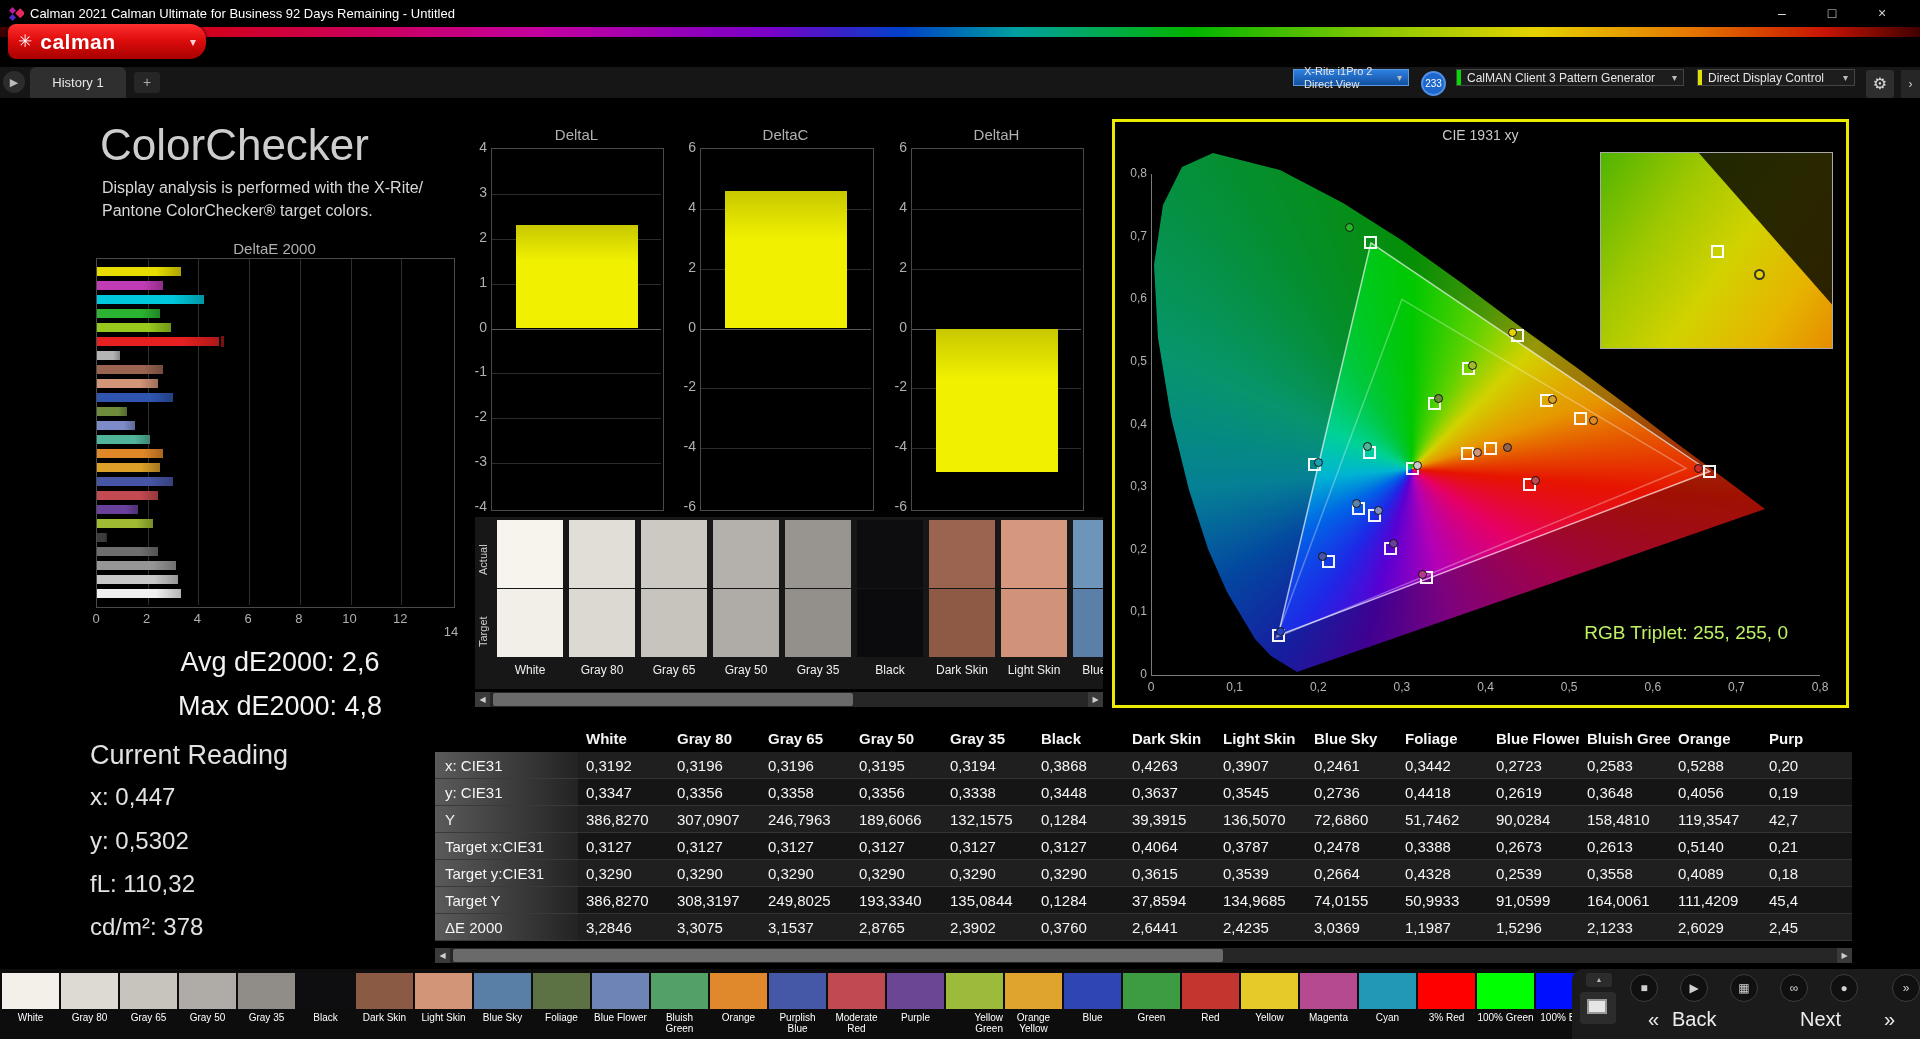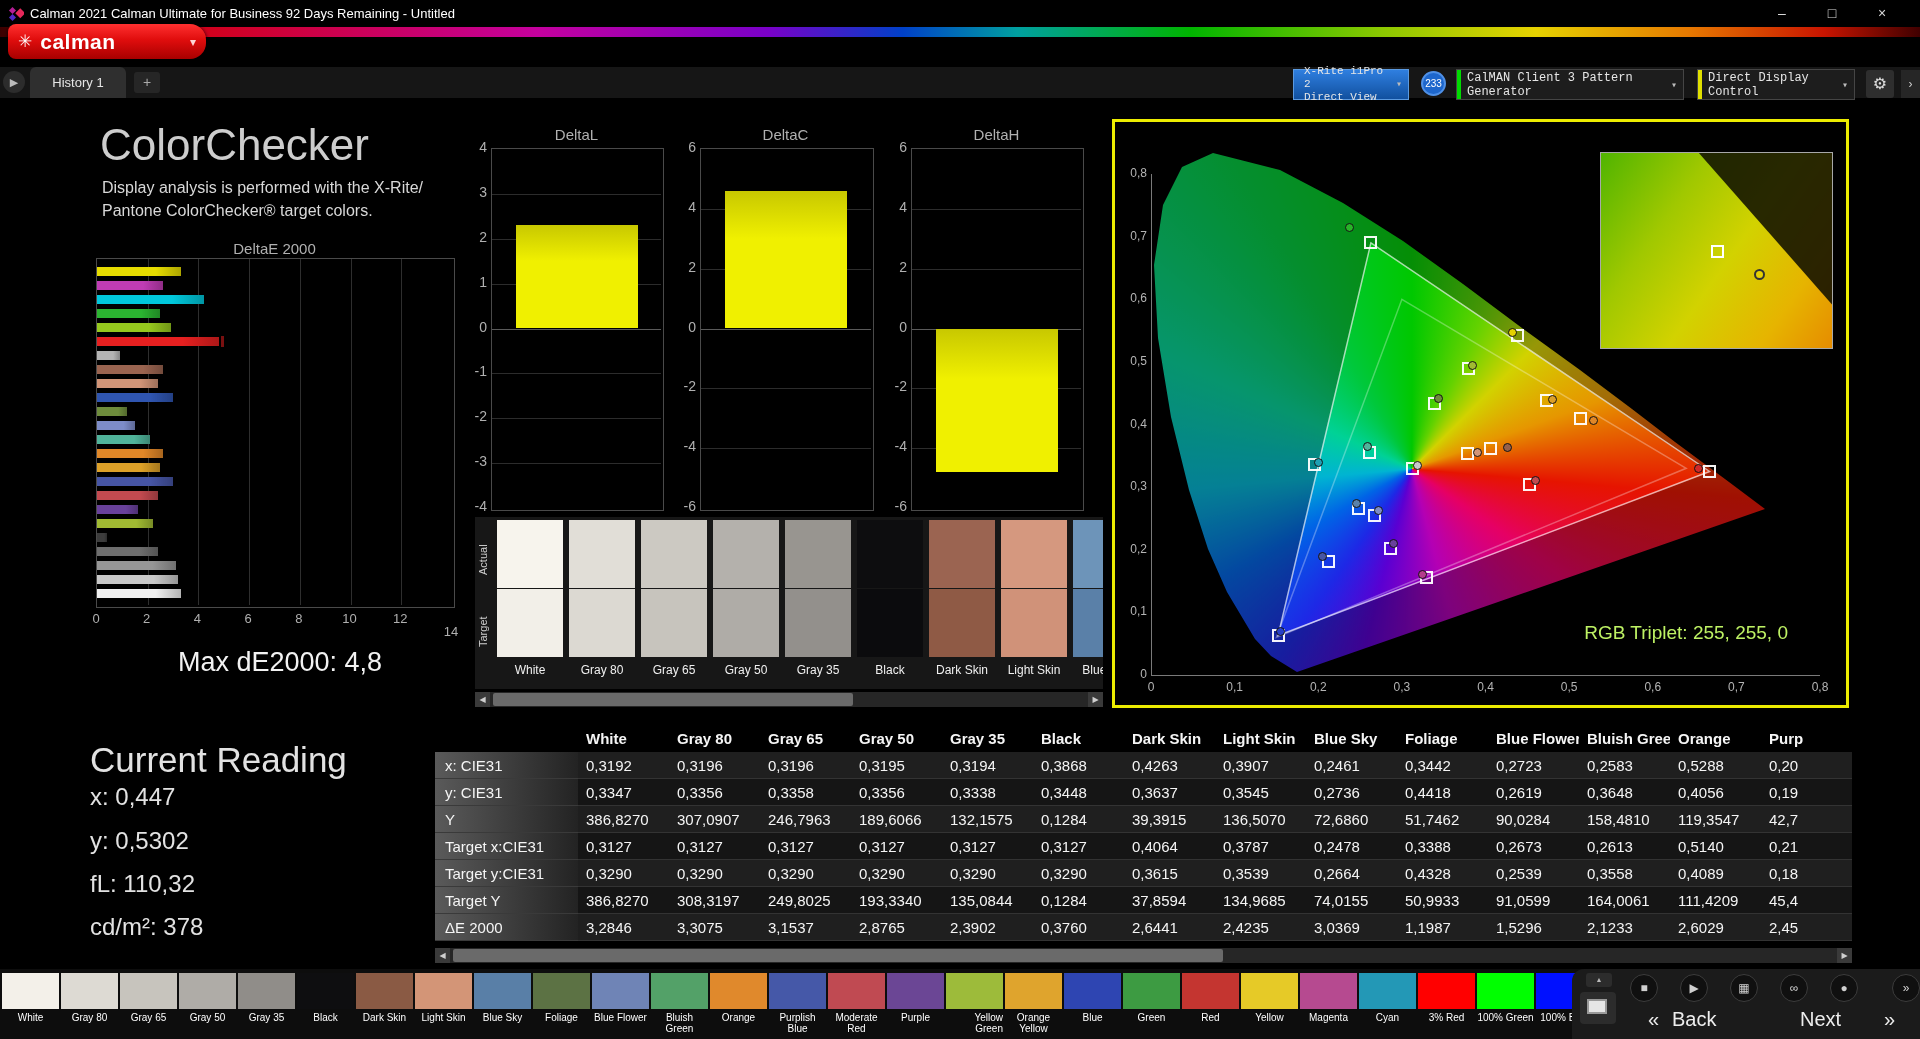--- a/index.html
+++ b/index.html
@@ -21,43 +21,43 @@
   #logo .word{color:#fff;font-size:21px;font-weight:bold;letter-spacing:.5px;}
   #logo .dd{margin-left:auto;color:#ffd5d5;font-size:12px;}
   
   #tabbar{left:0;top:67px;width:1920px;height:31px;background:#161616;border-bottom:1px solid #000;}
   #tab-nav-btn{left:3px;top:71px;width:22px;height:22px;border-radius:50%;background:#2c2c2c;color:#bbb;
     text-align:center;line-height:22px;font-size:11px;}
   #tab-history{left:30px;top:67px;width:96px;height:31px;background:#2f2f2f;border-radius:6px 6px 0 0;
     color:#e6e6e6;font-size:13px;text-align:center;line-height:31px;}
   #tab-add{left:134px;top:72px;width:26px;height:21px;background:#262626;border-radius:3px;color:#aaa;
     text-align:center;line-height:21px;font-size:14px;}
-  .dropdown{top:69px;height:31px;background:#1d1d1d;border:1px solid #454545;box-sizing:border-box;
-    color:#e6e6e6;font-size:12px;display:flex;align-items:center;padding:0 6px 0 10px;font-family:Liberation Mono, monospace;}
+  .dropdown{top:69px;height:17px;background:#1d1d1d;border:1px solid #454545;box-sizing:border-box;
+    color:#e6e6e6;font-size:12px;display:flex;align-items:center;padding:0 6px 0 10px;}
   .dropdown .arr{margin-left:auto;color:#bbb;font-size:10px;padding-left:6px;}
   #meter-dd{left:1293px;width:116px;background:linear-gradient(180deg,#2f7fe0,#11509f);border-color:#5b9ae0;
     font-size:11px;line-height:13px;}
   #badge{left:1421px;top:71px;width:25px;height:25px;border-radius:50%;background:#1d66cc;border:2px solid #4f90e6;
     box-sizing:border-box;color:#fff;font-size:10px;text-align:center;line-height:21px;}
   #pg-dd{left:1456px;width:228px;}
   #pg-dd::before,#dc-dd::before{content:"";position:absolute;left:0;top:0;bottom:0;width:4px;}
   #pg-dd::before{background:#00dc00;} #dc-dd::before{background:#e0e000;}
   #dc-dd{left:1697px;width:158px;}
   #gear-btn{left:1866px;top:70px;width:28px;height:28px;background:#2e2e2e;border-radius:3px;color:#ddd;
     text-align:center;line-height:28px;font-size:16px;}
   #edge-btn{left:1901px;top:70px;width:19px;height:28px;background:#262626;color:#ccc;text-align:center;
     line-height:28px;font-size:12px;}
   
   #heading{left:100px;top:120px;font-size:44px;color:#cdcdcd;}
   #desc{left:102px;top:176px;font-size:16px;color:#d8d8d8;line-height:23px;}
   #deltaE-title{left:96px;top:240px;width:357px;text-align:center;font-size:15px;color:#b0b0b0;}
   #deltaE-box{left:96px;top:258px;width:357px;height:348px;border:1px solid #4a4a4a;}
   #deltaE-xlabels{left:96px;top:611px;width:377px;height:16px;font-size:13px;color:#b0b0b0;}
   #avg-max{left:80px;top:640px;width:400px;text-align:center;color:#f2f2f2;font-size:27px;line-height:44px;}
-  #reading-title{left:90px;top:740px;font-size:35px;color:#e2e2e2;}
+  #reading-title{left:90px;top:740px;font-size:27px;color:#e2e2e2;}
   .reading-line{left:90px;font-size:24px;color:#e2e2e2;}
   
   .vtitle{top:126px;width:171px;text-align:center;font-size:15px;color:#b0b0b0;}
   .vbox{top:148px;height:361px;border:1px solid #4a4a4a;}
   .vlabels{top:148px;width:30px;height:361px;font-size:14px;color:#b0b0b0;}
   #deltaL-title{left:491px;} #deltaL-box{left:491px;width:171px;} #deltaL-labels{left:457px;}
   #deltaC-title{left:700px;} #deltaC-box{left:700px;width:172px;} #deltaC-labels{left:666px;}
   #deltaH-title{left:911px;} #deltaH-box{left:911px;width:171px;} #deltaH-labels{left:877px;}
   
   #strip{left:475px;top:517px;width:628px;height:172px;background:#171717;overflow:hidden;}
@@ -204,20 +204,21 @@
     <div style="position: absolute; left: 40.7143px; top: 0px; width: 20px; text-align: center;">2</div>
     <div style="position: absolute; left: 91.4286px; top: 0px; width: 20px; text-align: center;">4</div>
     <div style="position: absolute; left: 142.143px; top: 0px; width: 20px; text-align: center;">6</div>
     <div style="position: absolute; left: 192.857px; top: 0px; width: 20px; text-align: center;">8</div>
     <div style="position: absolute; left: 243.571px; top: 0px; width: 20px; text-align: center;">10</div>
     <div style="position: absolute; left: 294.286px; top: 0px; width: 20px; text-align: center;">12</div>
     <div style="position: absolute; left: 345px; top: 13px; width: 20px; text-align: center;">14</div>
   </div>
 
 <div id="avg-max" class="abs">
+  <div>Avg dE2000: 2,6</div>
   <div>Max dE2000: 4,8</div>
 </div>
 
 <div id="reading-title" class="abs">Current Reading</div>
 <div class="abs reading-line" style="top:783px">x: 0,447</div>
 <div class="abs reading-line" style="top:827px">y: 0,5302</div>
 <div class="abs reading-line" style="top:870px">fL: 110,32</div>
 <div class="abs reading-line" style="top:913px">cd/m²: 378</div>
 
 <div id="deltaL-title" class="abs vtitle">DeltaL</div>
@@ -314,20 +315,21 @@
       <div style="position: absolute; left: 576px; top: 146px; width: 66px; text-align: center; font-size: 12px; color: rgb(240, 240, 240); white-space: nowrap; overflow: hidden;">Blue Sky</div>
     </div>
 </div>
 <div id="strip-scroll" class="abs">
   <div class="abs sb-arrow" style="left:0">◀</div>
   <div class="abs sb-arrow" style="left:613px">▶</div>
   <div class="abs sb-thumb" style="left:18px;width:360px"></div>
 </div>
 
 <div id="cie" class="abs">
+  <div id="cie-title" class="abs">CIE 1931 xy</div>
   <div id="horseshoe-base" class="abs"></div>
   <div id="horseshoe-bright" class="abs"></div>
   <svg id="cie-triangles" class="abs" width="731" height="583">
     <polygon id="tri-target" fill="none" stroke="rgba(255,255,255,0.30)" stroke-width="1.5" points="286.9,177.3 571.2,346.3 161.4,515.4"></polygon>
     <polygon id="tri-measured" fill="none" stroke="rgba(255,255,255,0.65)" stroke-width="1.5" points="255.9,120.9 594.6,349.5 163.1,513.5"></polygon>
   </svg>
   <div id="cie-yaxis" class="abs"></div>
   <div id="cie-xaxis" class="abs"></div>
   <div id="cie-ticks" class="abs" style="left:0;top:0">
       <div class="abs cie-ylab" style="position: absolute; left: 4px; top: 545px;">0</div>

